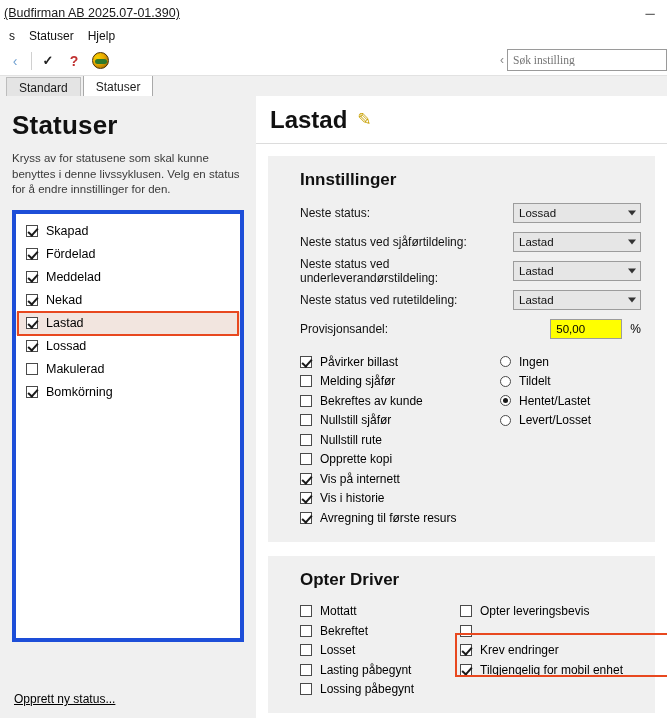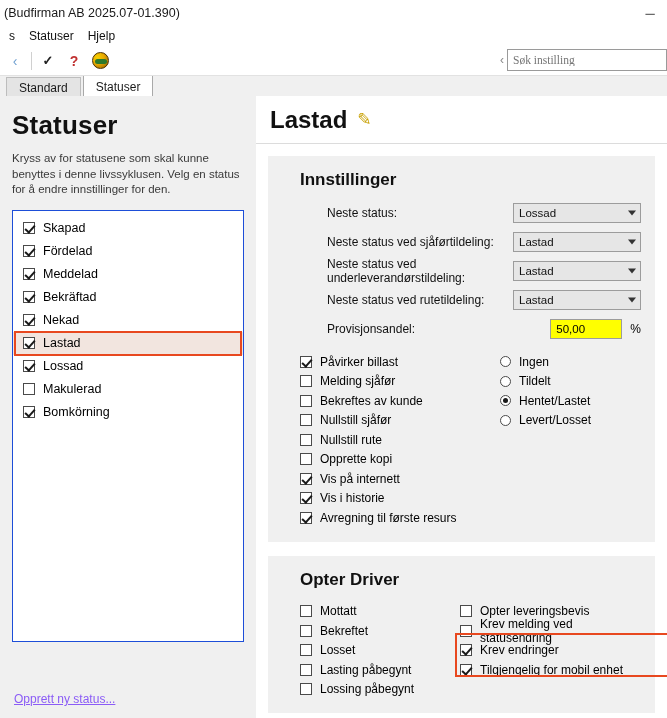--- a/index.html
+++ b/index.html
@@ -17,20 +17,21 @@
   
   .titlebar {
     height: 26px;
     background: #ffffff;
     display: flex;
     align-items: center;
     padding-left: 4px;
     font-size: 12.5px;
     color: #1a1a1a;
     position: relative;
+    text-decoration: underline;
   }
   .titlebar .title { white-space: nowrap; }
   .win-btns {
     position: absolute; right: 0; top: 0;
     height: 26px; display: flex; align-items: center;
   }
   .win-btn {
     width: 34px; height: 26px;
     display: flex; align-items: center; justify-content: center;
     font-size: 13px; color: #333;
@@ -145,21 +146,21 @@
   }
   .left .hint {
     font-size: 11.5px;
     color: #3a3a3a;
     line-height: 1.35;
     margin-bottom: 12px;
     padding-right: 4px;
   }
   .list-box {
     background: #ffffff;
-    border: 1px solid #1d4ed8;
+    border: 4px solid #1d4ed8;
     height: 432px;
     padding: 6px 0 0 0;
     position: relative;
     overflow: hidden;
   }
   .list-item {
     display: flex; align-items: center;
     height: 23px;
     padding-left: 10px;
     font-size: 12.5px;
@@ -188,21 +189,21 @@
     position: absolute;
     left: 1px; right: 1px;
     height: 25px;
     border: 2px solid #e8481f;
     pointer-events: none;
   }
   .new-status-link {
     position: absolute;
     left: 14px; bottom: 12px;
     font-size: 12px;
-    color: #8b5cf6;
+    color: #000000;
     text-decoration: underline;
   }
 
   
   .right {
     flex: 1;
     background: #ffffff;
     position: relative;
     overflow: hidden;
   }
@@ -233,21 +234,20 @@
   }
   .field-row {
     display: flex; align-items: center;
     margin-bottom: 7px;
     height: 22px;
   }
   .field-label {
     font-size: 12px;
     color: #111;
     flex: 1;
-    margin-left: 27px;
   }
   .combo {
     width: 128px; height: 20px;
     border: 1px solid #9c9c9c;
     background: #e6e6e6;
     display: flex; align-items: center;
     font-size: 11.5px;
     padding-left: 5px;
     position: relative;
     color: #111;
@@ -361,24 +361,20 @@
       <div class="list-item">
         <span class="cbx checked"></span>
         <span>Fördelad</span>
       </div>
       <div class="list-item">
         <span class="cbx checked"></span>
         <span>Meddelad</span>
       </div>
       <div class="list-item">
         <span class="cbx checked"></span>
-        <span>Bekräftad</span>
-      </div>
-      <div class="list-item">
-        <span class="cbx checked"></span>
         <span>Nekad</span>
       </div>
       <div class="list-item highlight" style="position:relative;">
         <span class="cbx checked"></span>
         <span>Lastad</span>
         <span class="sel-outline" style="top:-1px;"></span>
       </div>
       <div class="list-item">
         <span class="cbx checked"></span>
         <span>Lossad</span>
@@ -528,21 +524,20 @@
             <span>Lossing påbegynt</span>
           </div>
         </div>
         <div class="dg-col2">
           <div class="opt">
             <span class="cbx"></span>
             <span>Opter leveringsbevis</span>
           </div>
           <div class="opt">
             <span class="cbx"></span>
-            <span>Krev melding ved statusendring</span>
           </div>
           <div class="opt">
             <span class="cbx checked"></span>
             <span>Krev endringer</span>
           </div>
           <div class="opt">
             <span class="cbx checked"></span>
             <span>Tilgjengelig for mobil enhet</span>
           </div>
         </div>

